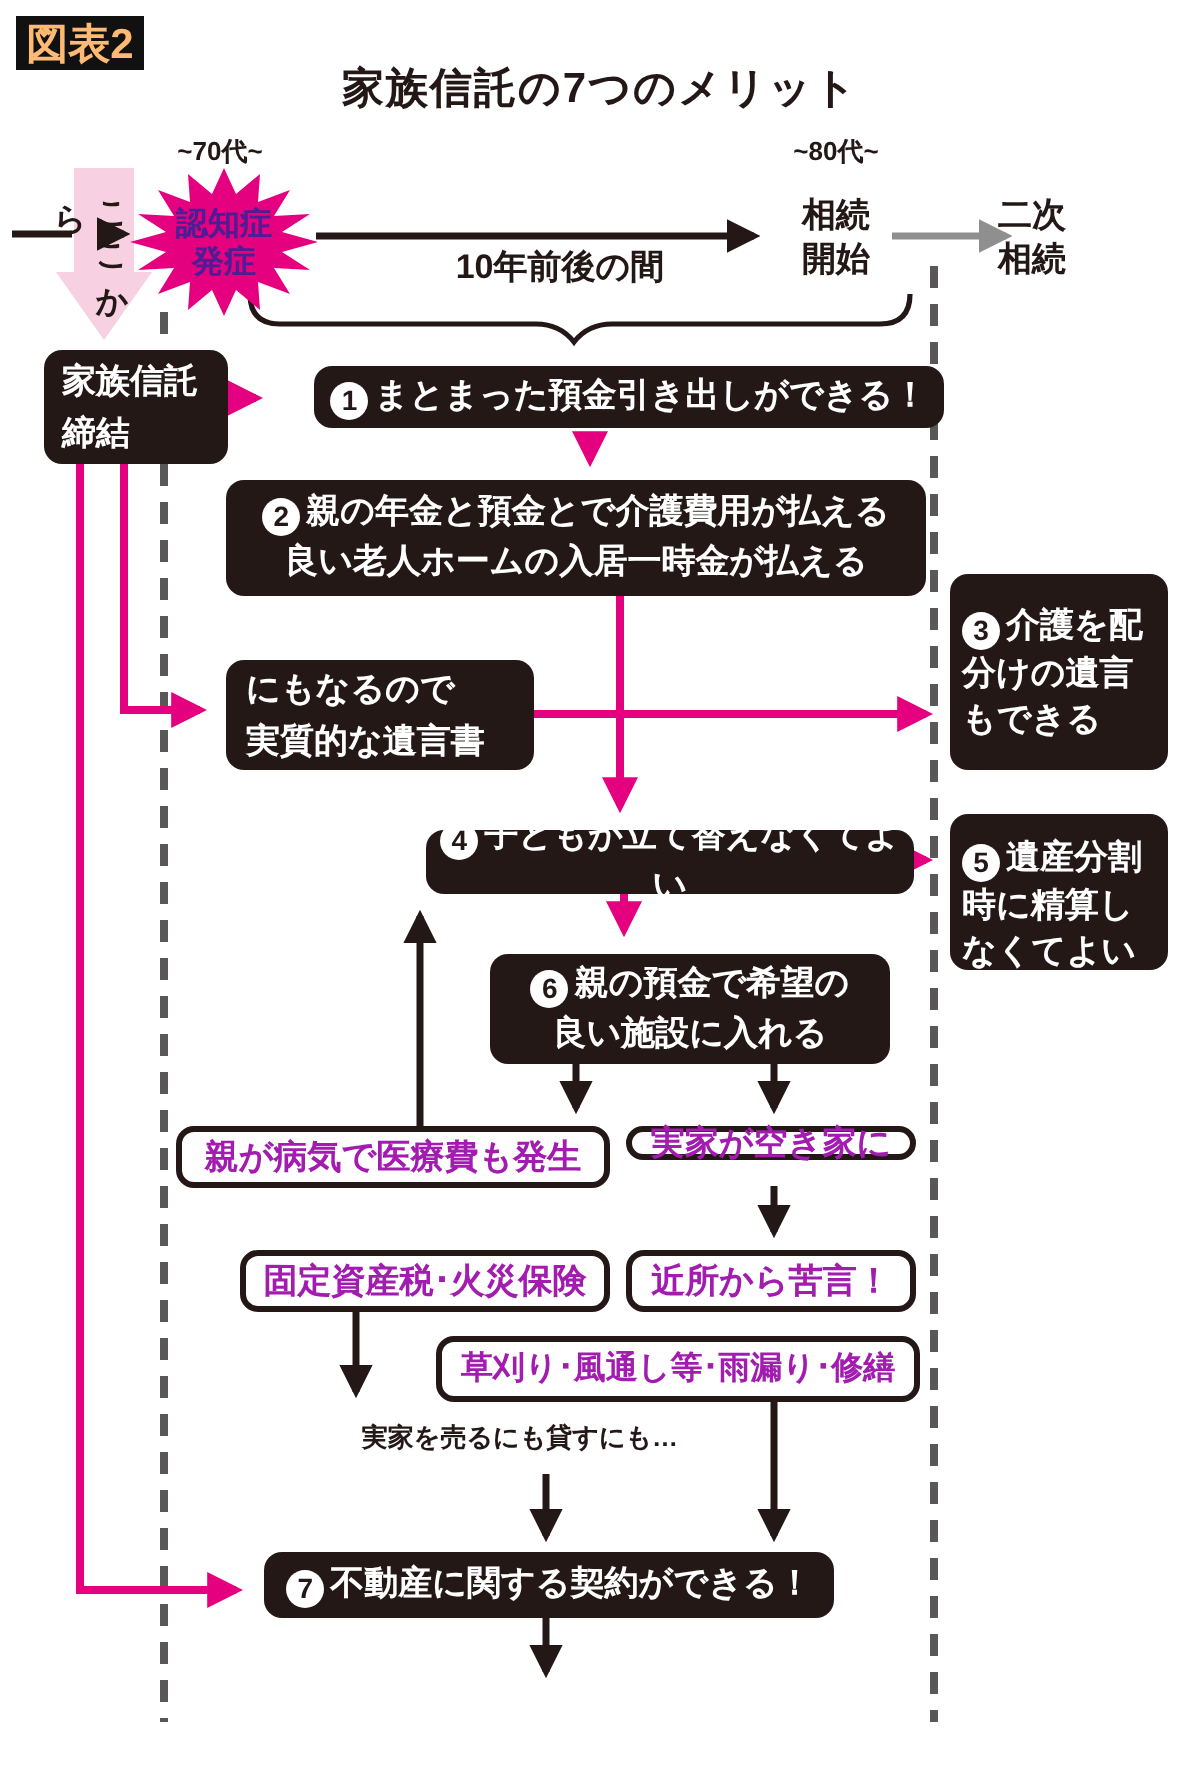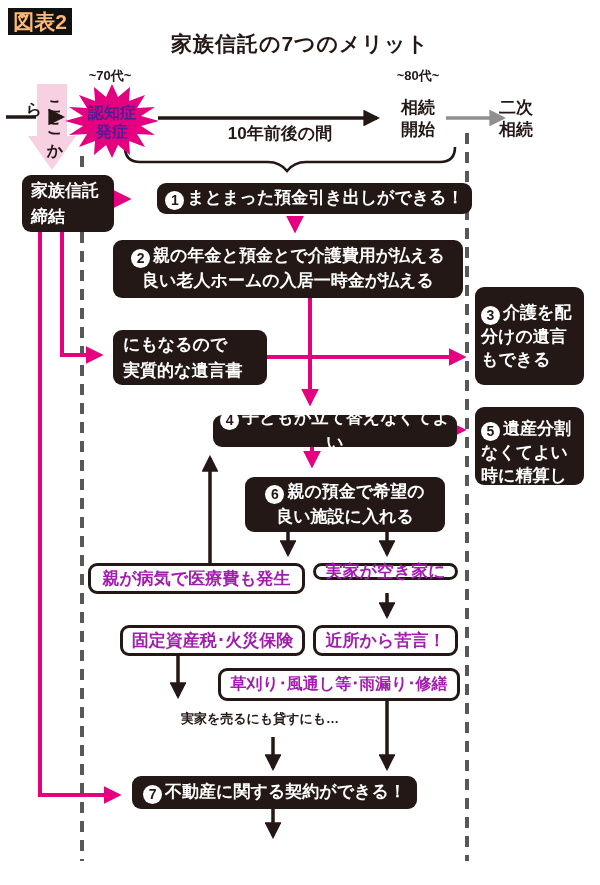--- a/index.html
+++ b/index.html
@@ -152,22 +152,22 @@
   <div class="ln-left" style="line-height:1.38;">分けの遺言</div>
   <div class="ln-left" style="line-height:1.38;">もできる</div>
 </div>
 
 <div class="bbox" style="left:173px;top:415px;width:244px;height:32px;margin-left:40px;">
   <div class="ln"><span class="num">4</span><span>子どもが立て替えなくてよい</span></div>
 </div>
 
 <div class="bbox" style="left:475px;top:407px;width:103px;height:78px;padding-left:6px;">
   <div class="ln-left" style="line-height:1.38;margin-top:12px;"><span class="num">5</span><span>遺産分割</span></div>
+  <div class="ln-left" style="line-height:1.38;">時に精算し</div>
   <div class="ln-left" style="line-height:1.38;">なくてよい</div>
-  <div class="ln-left" style="line-height:1.38;">時に精算し</div>
 </div>
 
 <div class="bbox" style="left:245px;top:477px;width:200px;height:55px;">
   <div class="ln"><span class="num">6</span><span>親の預金で希望の</span></div>
   <div class="ln">良い施設に入れる</div>
 </div>
 
 <div class="wbox" style="left:88px;top:563px;width:217px;height:31px;">
     <span>親が病気で医療費も発生</span>
   </div>

